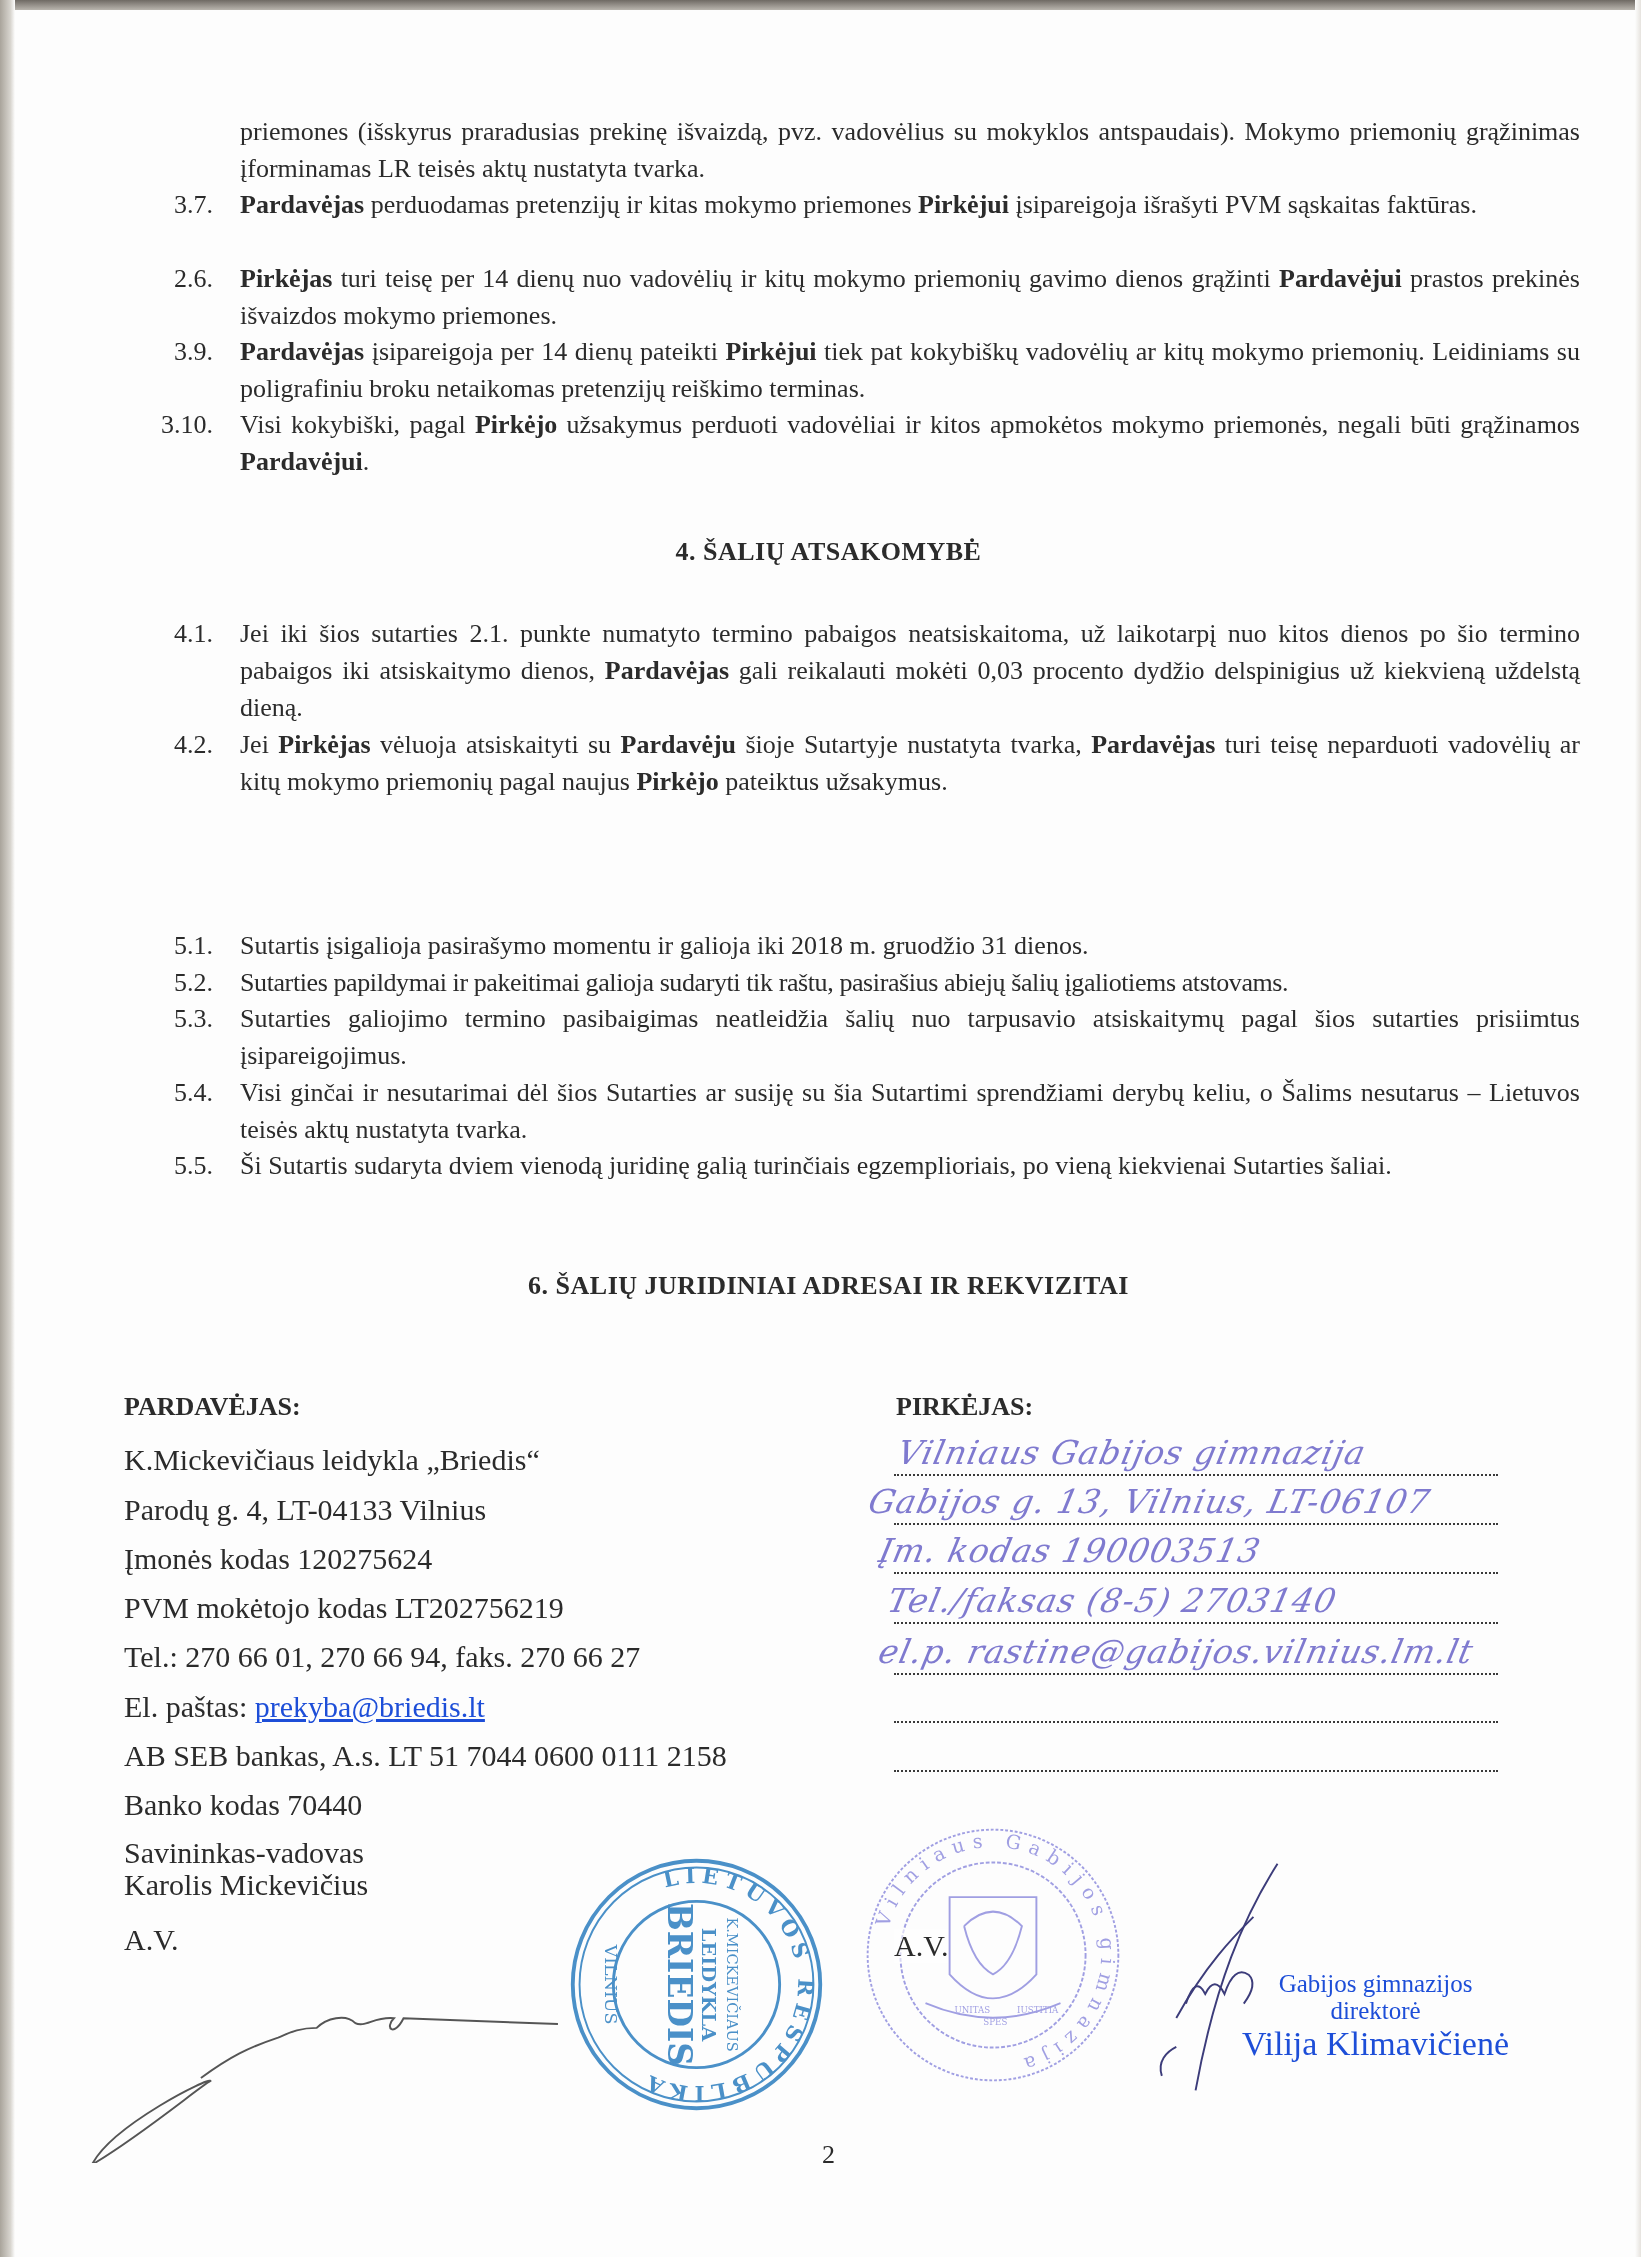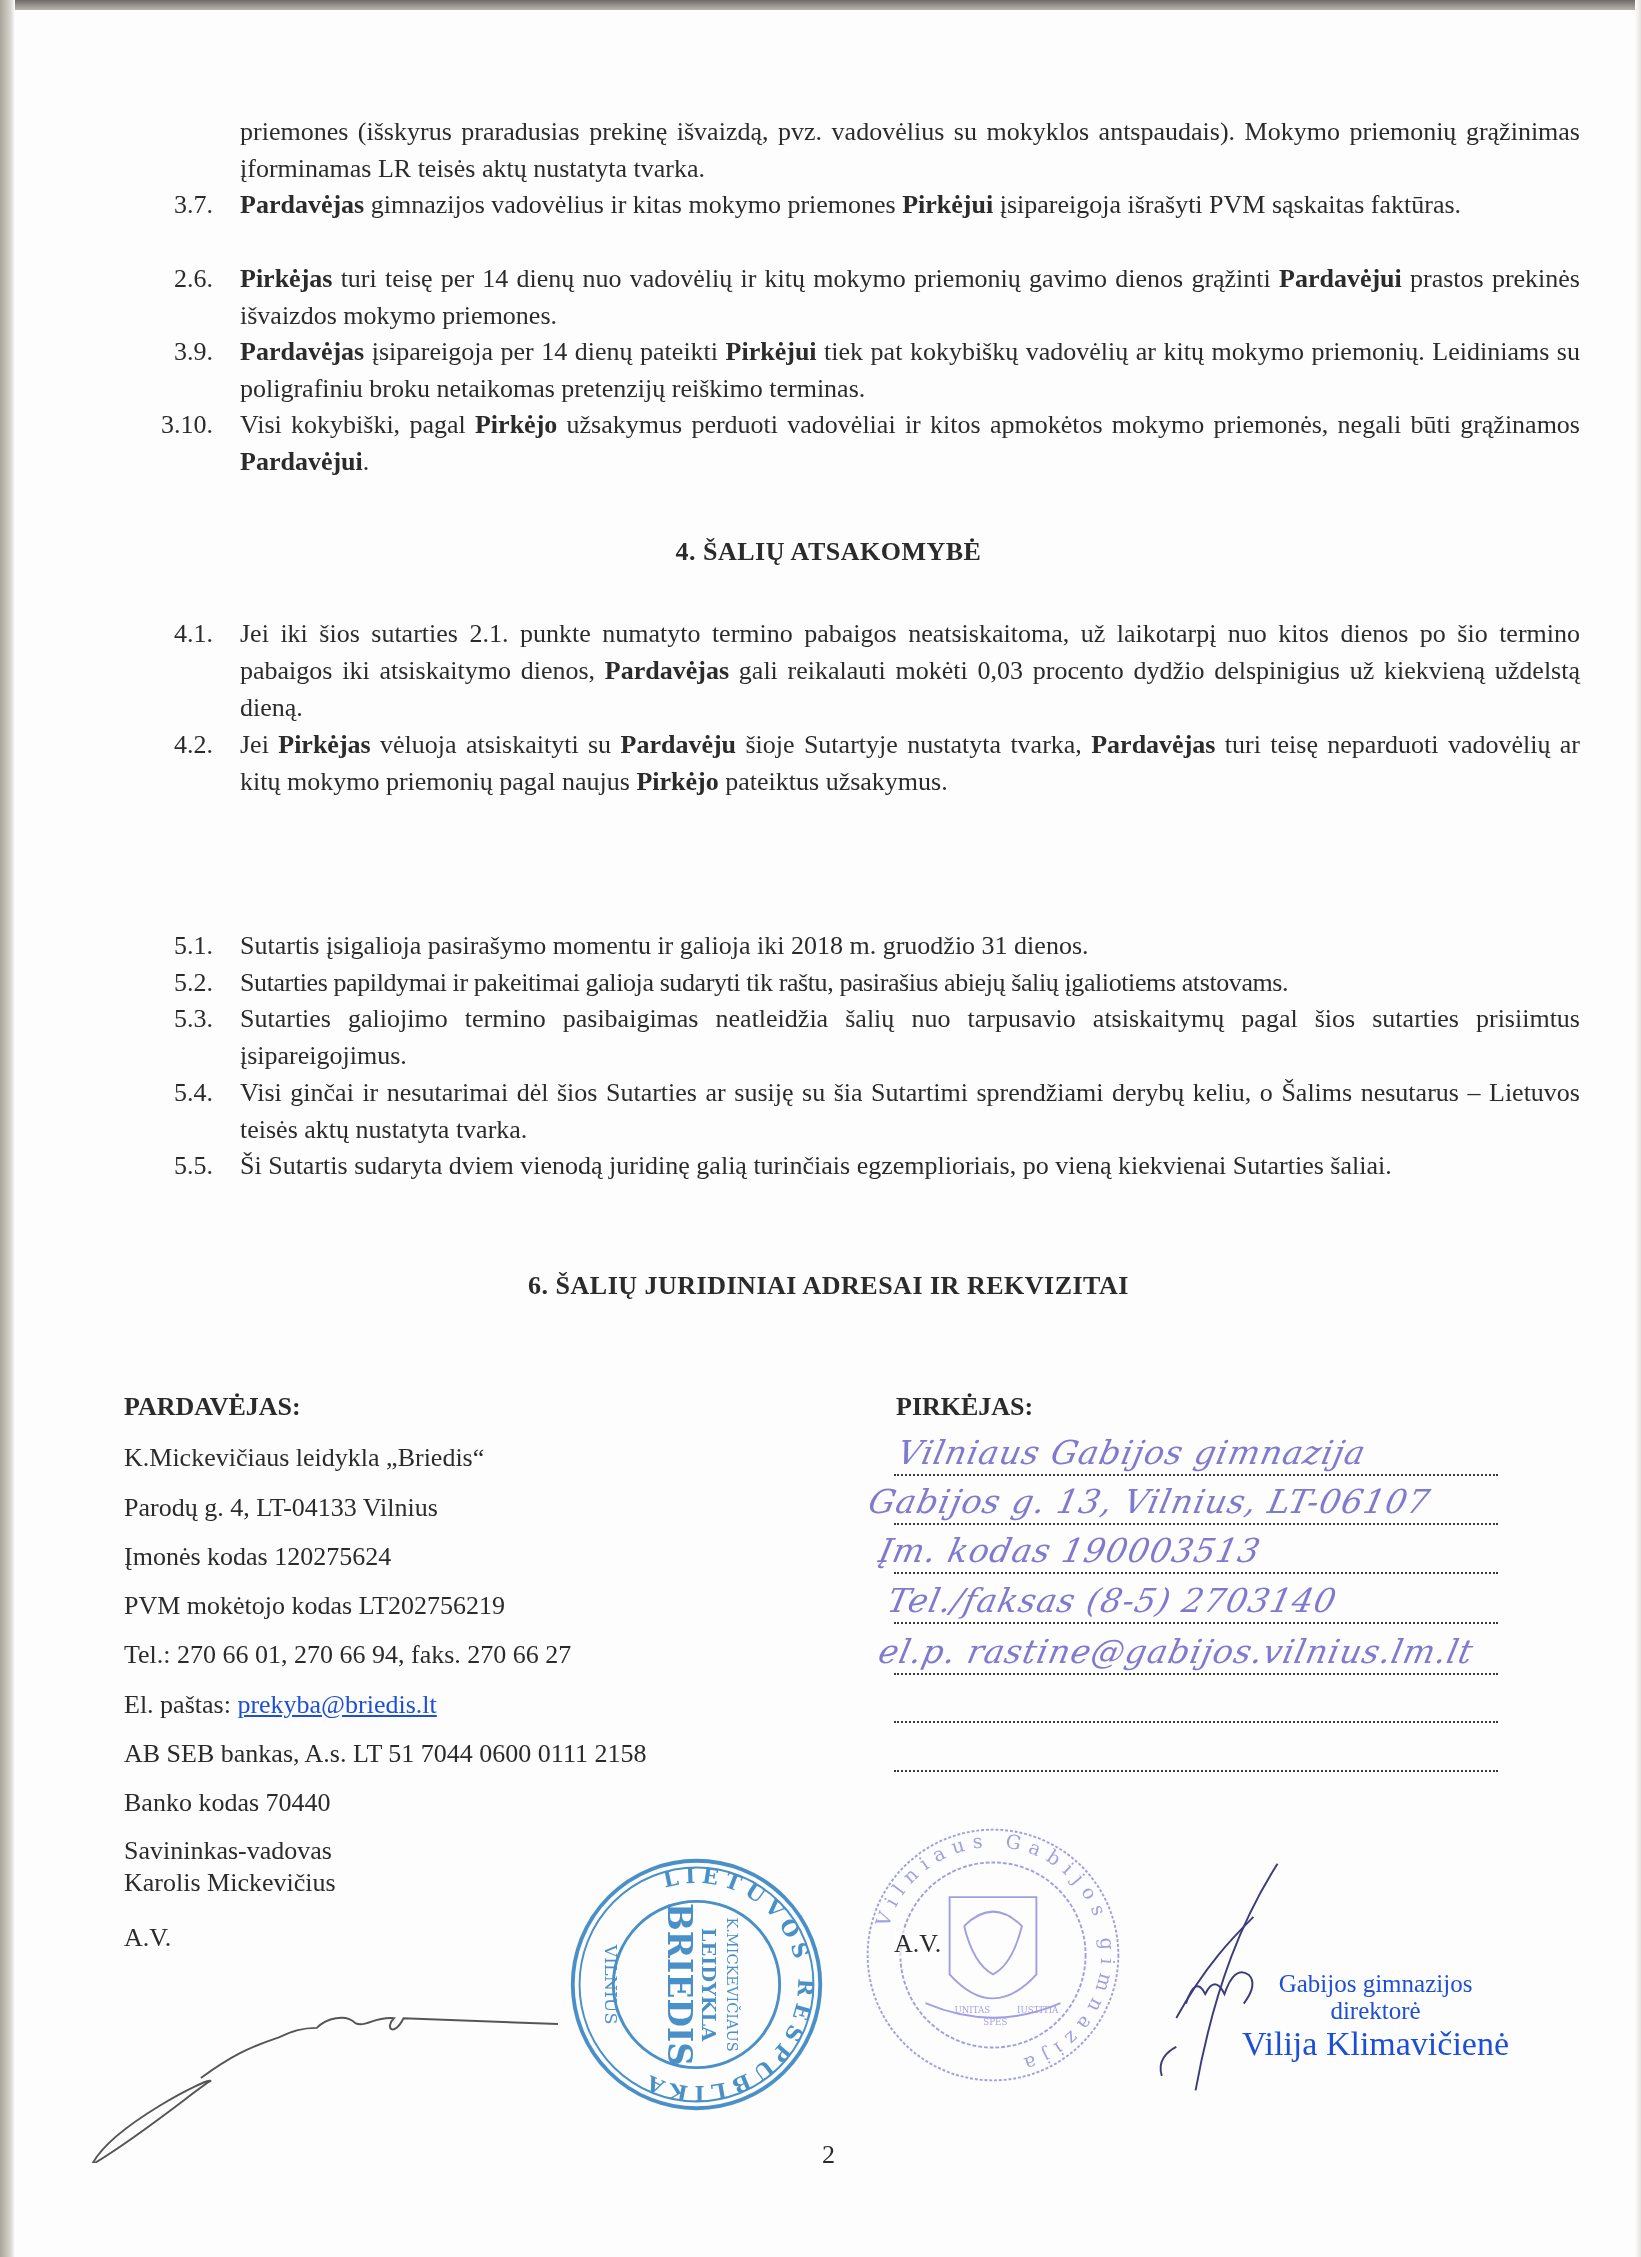--- a/index.html
+++ b/index.html
@@ -22,21 +22,21 @@
   .clause .num.wide { left: -77px; }
   .clause p { margin: 0; text-align: justify; text-align-last: left; }
   .clause .b { font-weight: bold; }
   .cont { position: absolute; left: 232px; width: 1340px; font-size: 26px; line-height: 37px; }
   .cont p { margin: 0; text-align: justify; }
 
   .heading { position: absolute; left: 0; width: 1641px; text-align: center;
     font-weight: bold; font-size: 26px; letter-spacing: 0.5px; }
 
   .party-label { position: absolute; font-weight: bold; font-size: 26px; }
-  .seller-line { position: absolute; left: 116px; font-size: 26px; text-align: right; }
+  .seller-line { position: absolute; left: 116px; font-size: 30px; text-align: right; }
   .email-link { color: #1d4ed8; text-decoration: underline; }
 
   .buyer-line { position: absolute; left: 886px; width: 604px; height: 39px;
     border-bottom: 2.9px dotted #3a3a3a; }
   .hand { position: absolute; left: 0; bottom: 1.9px;
     font-family: "DejaVu Serif", serif; font-style: italic; font-size: 33px;
     color: #6a64c8; white-space: nowrap; letter-spacing: 1px; opacity: 0.85;
     transform: skewX(-12deg); transform-origin: left bottom; }
 
   .stamp { position: absolute; }
@@ -54,21 +54,21 @@
 <div class="scan-right"></div>
 
 <div class="page">
 
   <div class="cont" style="top:113px;">
     <p>priemones (išskyrus praradusias prekinę išvaizdą, pvz. vadovėlius su mokyklos antspaudais). Mokymo priemonių grąžinimas įforminamas LR teisės aktų nustatyta tvarka.</p>
   </div>
 
   <div class="clause" style="top:186px; left:232px; width:1340px;">
     <span class="num">3.7.</span>
-    <p class="rich"><span class="b">Pardavėjas</span><span> gimnazijos vadovėlius ir kitas mokymo priemones </span><span class="b">Pirkėjui</span><span> įsipareigoja išrašyti PVM sąskaitas faktūras.</span></p>
+    <p class="rich"><span class="b">Pardavėjas</span><span> perduodamas pretenzijų ir kitas mokymo priemones </span><span class="b">Pirkėjui</span><span> įsipareigoja išrašyti PVM sąskaitas faktūras.</span></p>
   </div>
   <div class="clause" style="top:260px; left:232px; width:1340px;">
     <span class="num">2.6.</span>
     <p class="rich"><span class="b">Pirkėjas</span><span> turi teisę per 14 dienų nuo vadovėlių ir kitų mokymo priemonių gavimo dienos grąžinti </span><span class="b">Pardavėjui</span><span> prastos prekinės išvaizdos mokymo priemones.</span></p>
   </div>
   <div class="clause" style="top:333px; left:232px; width:1340px;">
     <span class="num">3.9.</span>
     <p class="rich"><span class="b">Pardavėjas</span><span> įsipareigoja per 14 dienų pateikti </span><span class="b">Pirkėjui</span><span> tiek pat kokybiškų vadovėlių ar kitų mokymo priemonių. Leidiniams su poligrafiniu broku netaikomas pretenzijų reiškimo terminas.</span></p>
   </div>
   <div class="clause" style="top:406px; left:232px; width:1340px;">

